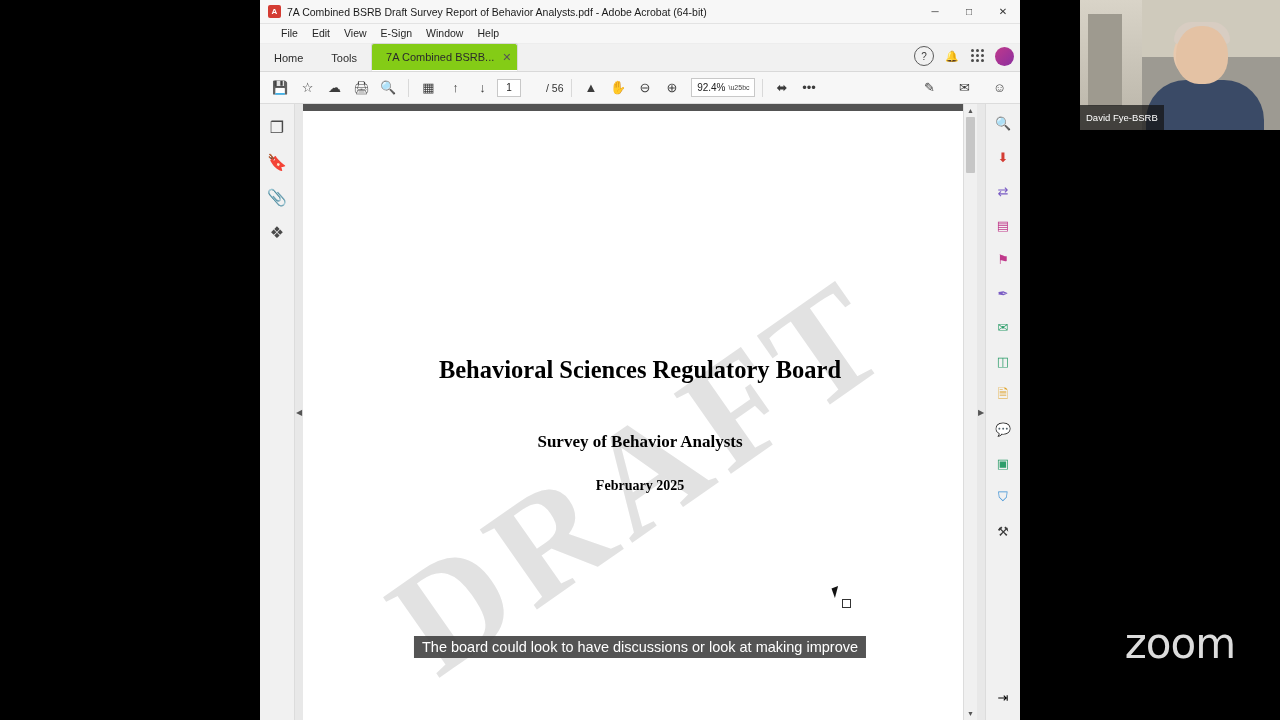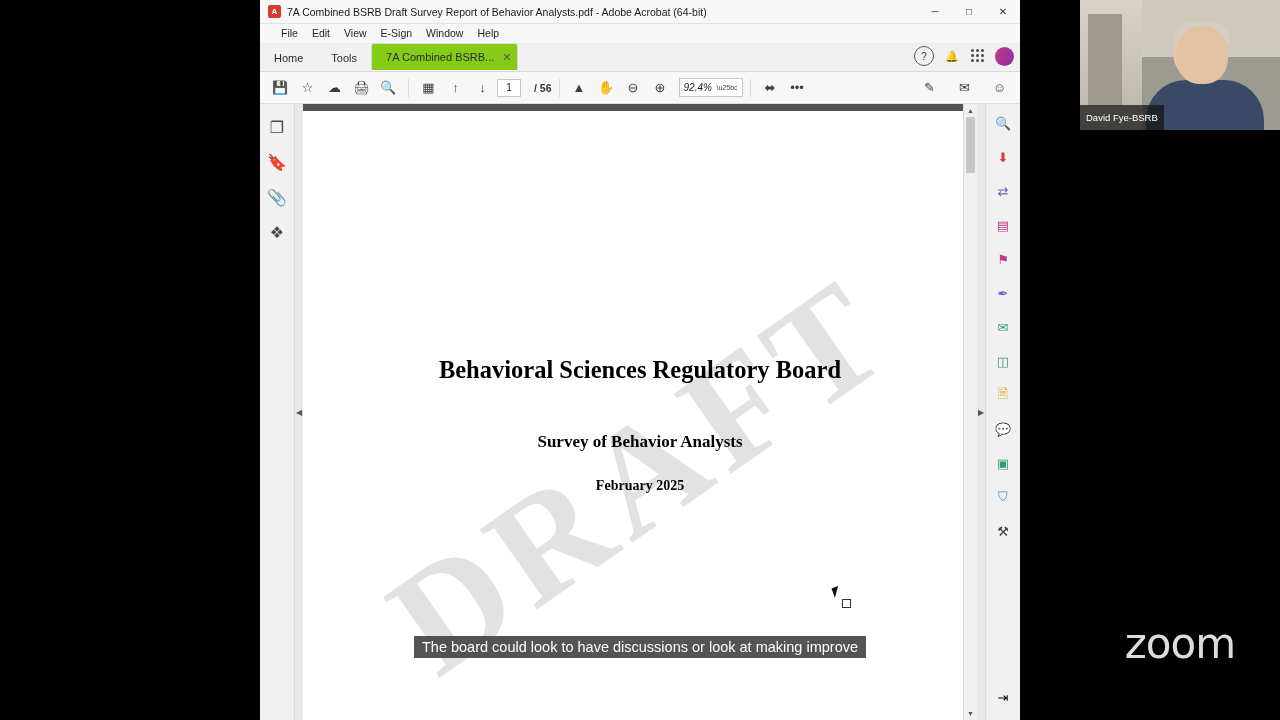--- a/index.html
+++ b/index.html
@@ -180,30 +180,30 @@
   .tb-sep { width: 1px; height: 18px; background: #d9d9d9; margin: 0 5px; }
   .page-field {
     width: 22px; height: 16px;
     border: 1px solid #c8c8c8;
     background: #fff;
     font-size: 10px;
     text-align: center;
     line-height: 16px;
     color: #222;
   }
-  .page-total { font-size: 10.5px; color: #333; margin-left: 11px; font-weight: bold; }
+  .page-total { font-size: 10.5px; color: #333; margin-left: 23px; }
   .zoom-box {
     display: flex; align-items: center;
     border: 1px solid #c8c8c8;
     background: #fff;
     height: 17px;
     padding: 0 4px;
     margin-left: 4px;
   }
-  .zoom-val { font-size: 10px; color: #222; min-width: 30px; text-align: left; font-style: italic; }
+  .zoom-val { font-size: 10px; color: #222; min-width: 30px; text-align: right; }
   .caret { font-size: 7px; color: #444; margin-left: 3px; }
   .toolbar-right {
     position: absolute;
     right: 8px;
     display: flex; align-items: center; gap: 10px;
   }
 
   
   .body-area {
     flex: 1;

